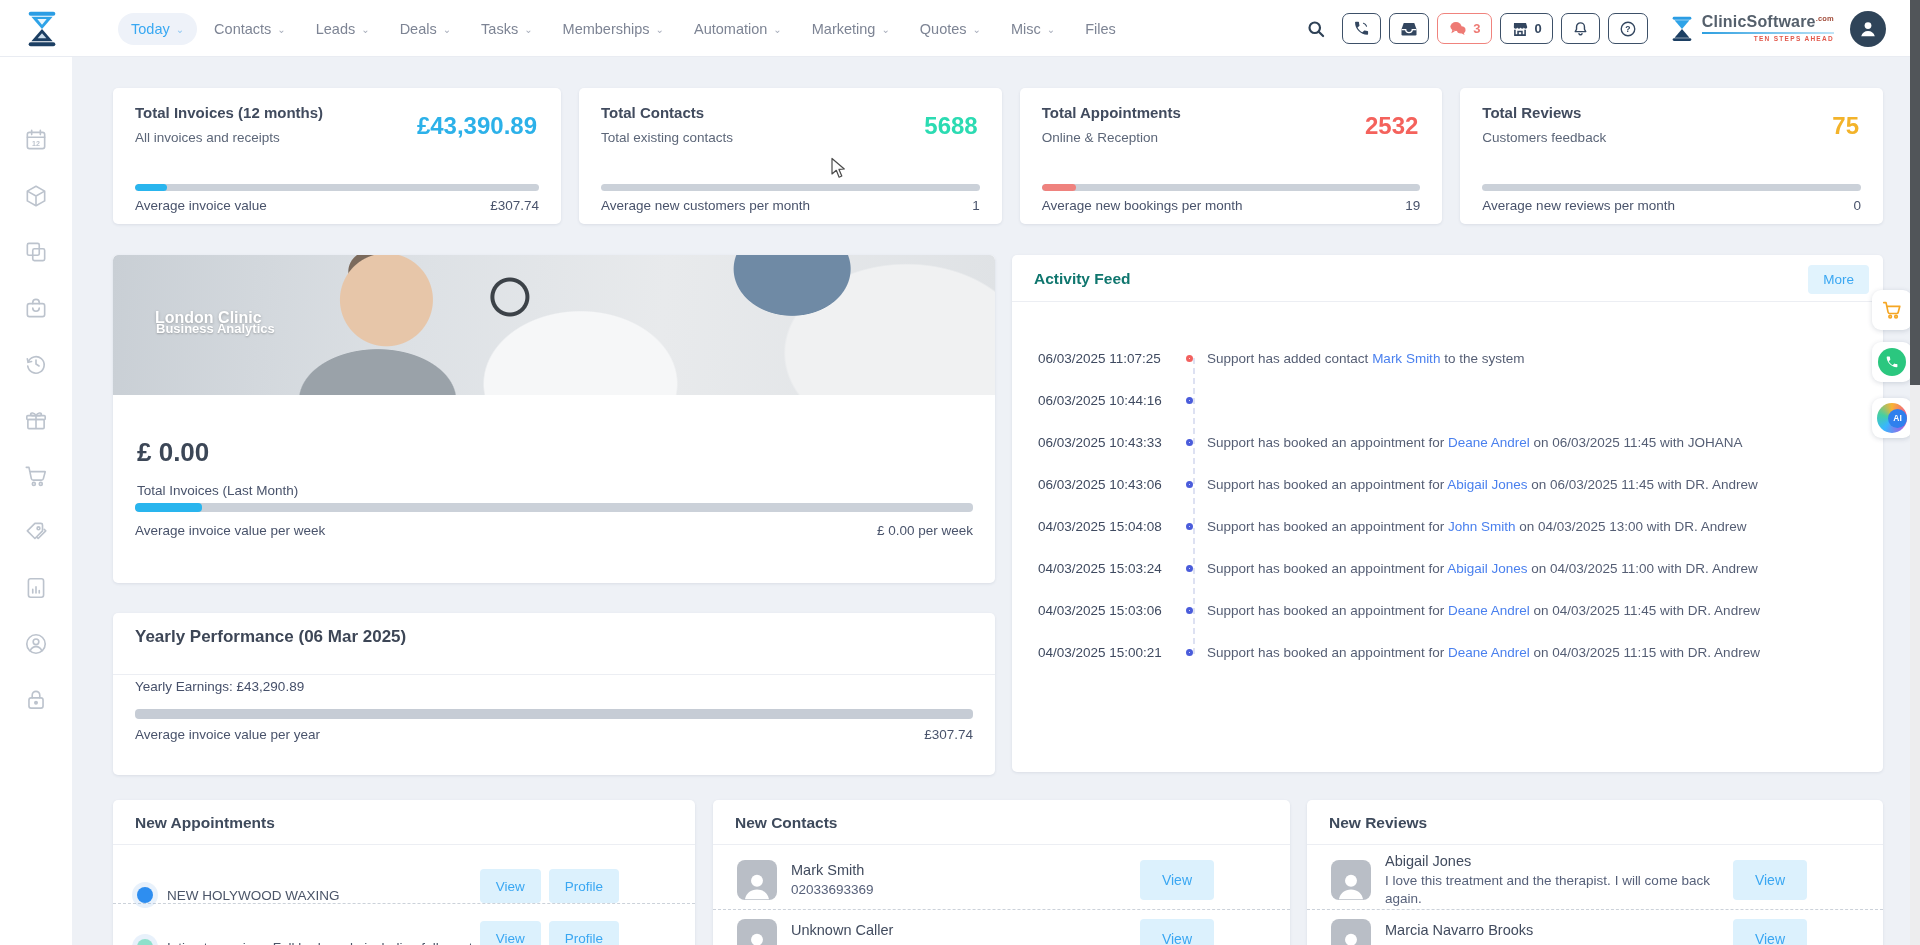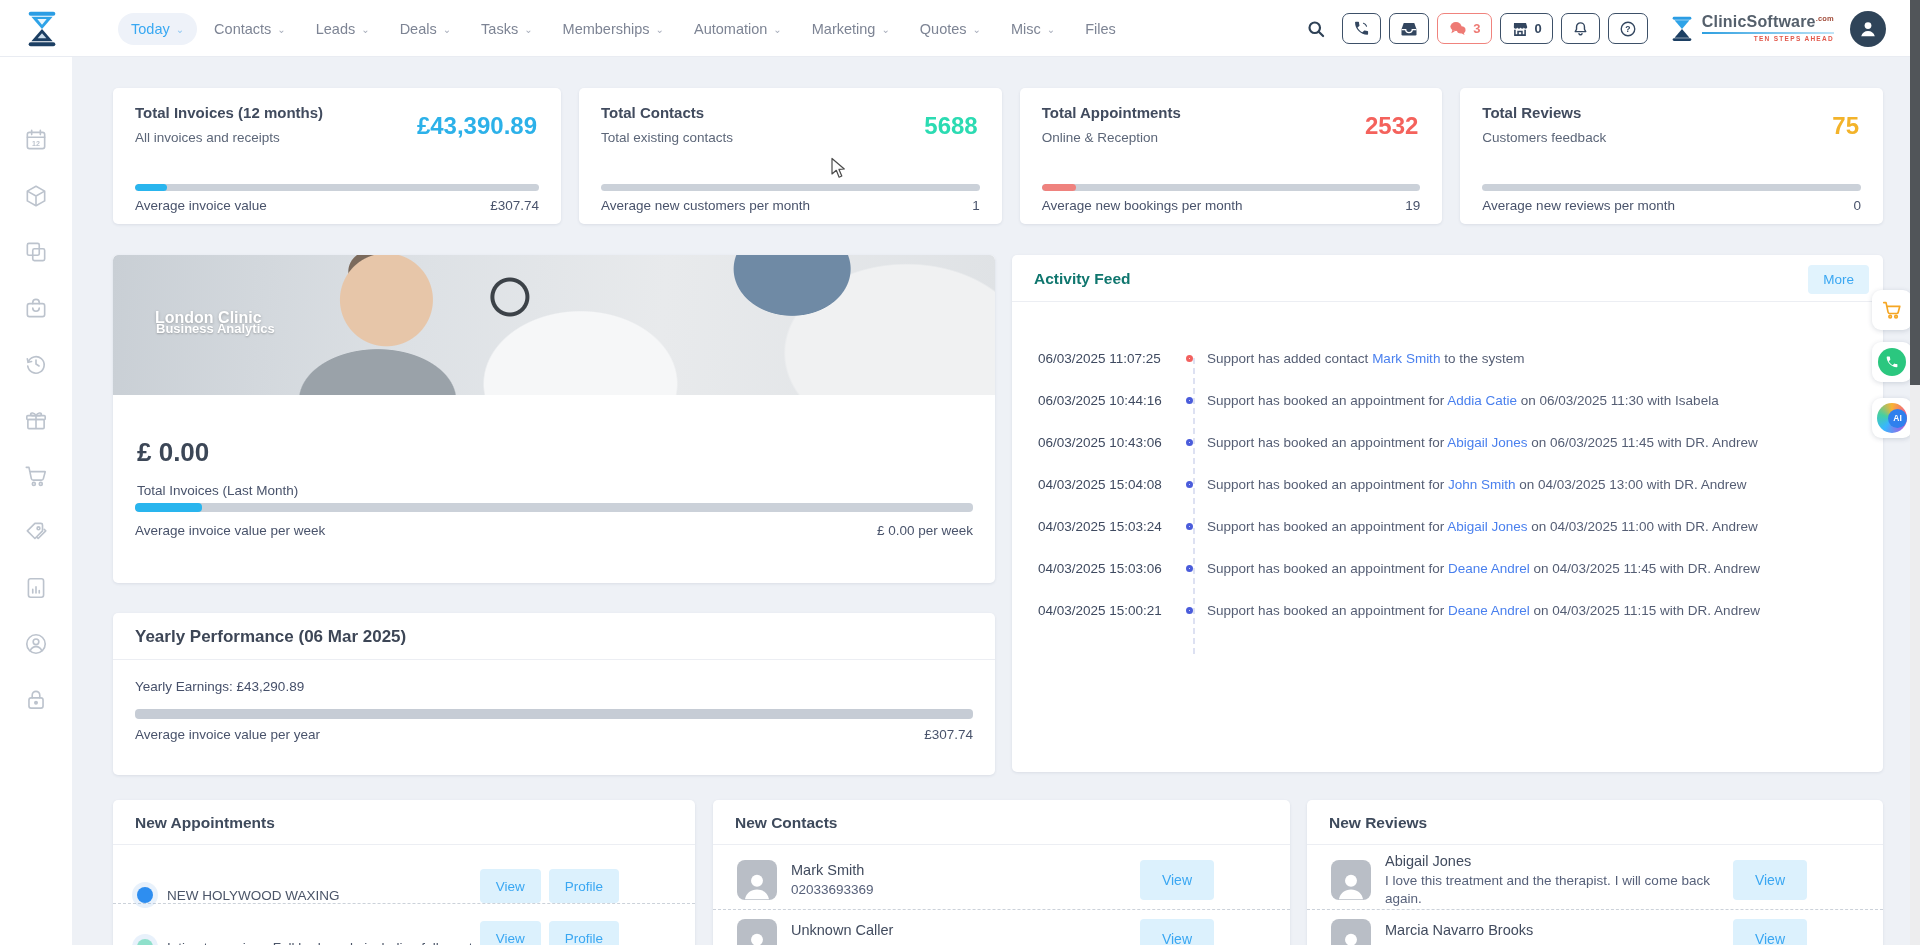--- a/index.html
+++ b/index.html
@@ -62,21 +62,21 @@
   }
   .banner-title { position:absolute; left:42px; top:46px; font-size:16px; font-weight:600; color:#fff; text-shadow:0 1px 3px rgba(0,0,0,.25);margin-top:8px; }
   .banner-sub { position:absolute; left:43px; top:66px; font-size:13px; font-weight:600; color:#fff; text-shadow:0 1px 2px rgba(0,0,0,.25); }
   .clinic-amount { position:absolute; left:24px; top:182px; font-size:26px; font-weight:700; color:#3c4757; }
   .clinic-label { position:absolute; left:24px; top:228px; font-size:13.5px; color:#49536b; }
   .clinic-bar { top:248px; height:9px; }
   .clinic-footer { position:absolute; left:22px; right:22px; top:268px; display:flex; justify-content:space-between; font-size:13.5px; color:#49536b; }
 
   
   .yearly-card { left:113px; top:613px; width:882px; height:162px; }
-  .yearly-head { height:47px; line-height:47px; padding:0 22px; border-bottom:1px solid #eceef3; font-size:17px; font-weight:600; color:#3d4656; }
+  .yearly-head { height:62px; line-height:47px; padding:0 22px; border-bottom:1px solid #eceef3; font-size:17px; font-weight:600; color:#3d4656; }
   .yearly-earn { position:absolute; left:22px; top:66px; font-size:13.5px; color:#46506a; }
   .yearly-bar { top:96px; height:10px; background:#c6ccd5; }
   .yearly-footer { position:absolute; left:22px; right:22px; top:114px; display:flex; justify-content:space-between; font-size:13.5px; color:#49536b; }
 
   
   .activity-card { left:1012px; top:255px; width:871px; height:517px; }
   .act-head { height:47px; line-height:47px; padding:0 22px; border-bottom:1px solid #eceef3; font-size:15.5px; font-weight:600; color:#0f766e; }
   .more-btn { position:absolute; right:14px; top:10px; height:29px; padding:0 15px; background:#e1f3fd; color:#3aa7f2; border:none; border-radius:4px; font-size:13.5px; font-family:inherit; cursor:pointer; }
   .feed { position:absolute; left:0; top:82px; right:0; }
   .feed-line { position:absolute; left:181px; top:21px; width:0; height:296px; border-left:2px dashed #dde1f2; }
@@ -463,23 +463,27 @@
 
         <div class="feed-row">
           <span class="feed-time">06/03/2025 11:07:25</span>
           <span class="feed-marker" style="border-color: rgb(242, 97, 95);"></span>
           <span class="feed-text"><span>Support has added contact </span><a class="feed-name">Mark Smith</a><span> to the system</span></span>
         </div>
 
         <div class="feed-row">
           <span class="feed-time">06/03/2025 10:44:16</span>
           <span class="feed-marker" style="border-color: rgb(74, 92, 219);"></span>
-          <span class="feed-text"><span>Support has booked an appointment for </span><a class="feed-name">Addia Catie</a><span> on 06/03/2025 11:30 with Isabela</span></span>
-        </div>
-
+        </div>
+
+        <div class="feed-row">
+          <span class="feed-time">06/03/2025 10:43:33</span>
+          <span class="feed-marker" style="border-color: rgb(74, 92, 219);"></span>
+          <span class="feed-text"><span>Support has booked an appointment for </span><a class="feed-name">Deane Andrel</a><span> on 06/03/2025 11:45 with JOHANA</span></span>
+        </div>
 
         <div class="feed-row">
           <span class="feed-time">06/03/2025 10:43:06</span>
           <span class="feed-marker" style="border-color: rgb(74, 92, 219);"></span>
           <span class="feed-text"><span>Support has booked an appointment for </span><a class="feed-name">Abigail Jones</a><span> on 06/03/2025 11:45 with DR. Andrew</span></span>
         </div>
 
         <div class="feed-row">
           <span class="feed-time">04/03/2025 15:04:08</span>
           <span class="feed-marker" style="border-color: rgb(74, 92, 219);"></span>

